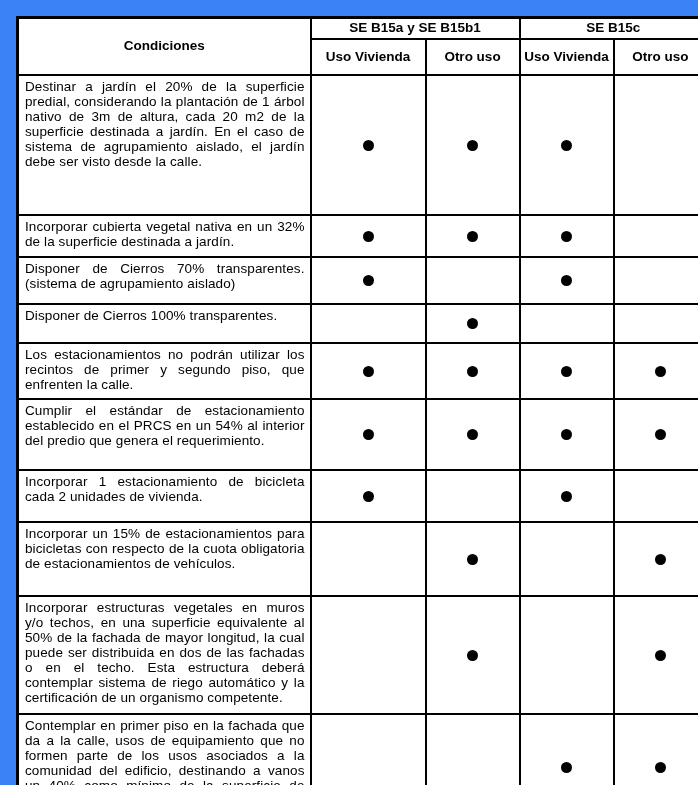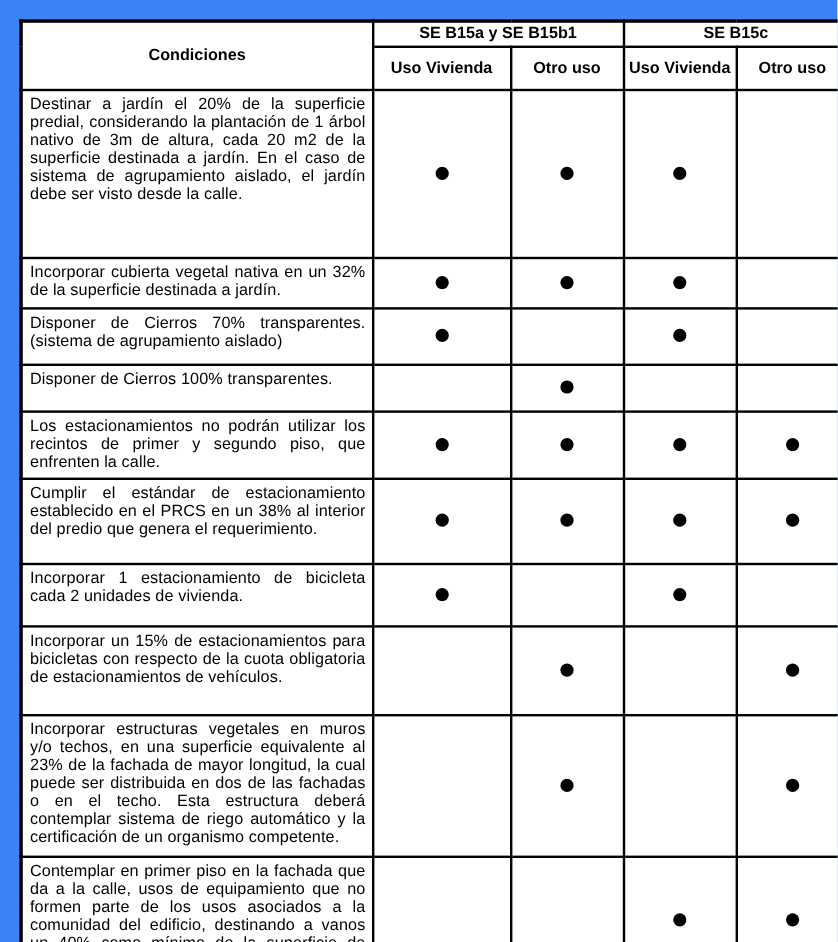--- a/index.html
+++ b/index.html
@@ -152,42 +152,42 @@
           <td class="mark"></td>
         </tr>
         <tr class="row-5">
           <td class="condition">Los estacionamientos no podrán utilizar los recintos de primer y segundo piso, que enfrenten la calle.</td>
           <td class="mark sep"><span class="dot"></span></td>
           <td class="mark"><span class="dot"></span></td>
           <td class="mark sep"><span class="dot"></span></td>
           <td class="mark"><span class="dot"></span></td>
         </tr>
         <tr class="row-6">
-          <td class="condition">Cumplir el estándar de estacionamiento establecido en el PRCS en un 38% al interior del predio que genera el requerimiento.</td>
+          <td class="condition">Cumplir el estándar de estacionamiento establecido en el PRCS en un 54% al interior del predio que genera el requerimiento.</td>
           <td class="mark sep"><span class="dot"></span></td>
           <td class="mark"><span class="dot"></span></td>
           <td class="mark sep"><span class="dot"></span></td>
           <td class="mark"><span class="dot"></span></td>
         </tr>
         <tr class="row-7">
           <td class="condition">Incorporar 1 estacionamiento de bicicleta cada 2 unidades de vivienda.</td>
           <td class="mark sep"><span class="dot"></span></td>
           <td class="mark"></td>
           <td class="mark sep"><span class="dot"></span></td>
           <td class="mark"></td>
         </tr>
         <tr class="row-8">
           <td class="condition">Incorporar un 15% de estacionamientos para bicicletas con respecto de la cuota obligatoria de estacionamientos de vehículos.</td>
           <td class="mark sep"></td>
           <td class="mark"><span class="dot"></span></td>
           <td class="mark sep"></td>
           <td class="mark"><span class="dot"></span></td>
         </tr>
         <tr class="row-9">
-          <td class="condition">Incorporar estructuras vegetales en muros y/o techos, en una superficie equivalente al 23% de la fachada de mayor longitud, la cual puede ser distribuida en dos de las fachadas o en el techo. Esta estructura deberá contemplar sistema de riego automático y la certificación de un organismo competente.</td>
+          <td class="condition">Incorporar estructuras vegetales en muros y/o techos, en una superficie equivalente al 50% de la fachada de mayor longitud, la cual puede ser distribuida en dos de las fachadas o en el techo. Esta estructura deberá contemplar sistema de riego automático y la certificación de un organismo competente.</td>
           <td class="mark sep"></td>
           <td class="mark"><span class="dot"></span></td>
           <td class="mark sep"></td>
           <td class="mark"><span class="dot"></span></td>
         </tr>
         <tr class="row-10">
           <td class="condition">Contemplar en primer piso en la fachada que da a la calle, usos de equipamiento que no formen parte de los usos asociados a la comunidad del edificio, destinando a vanos un 40% como mínimo de la superficie de ésta.</td>
           <td class="mark sep"></td>
           <td class="mark"></td>
           <td class="mark sep"><span class="dot"></span></td>

